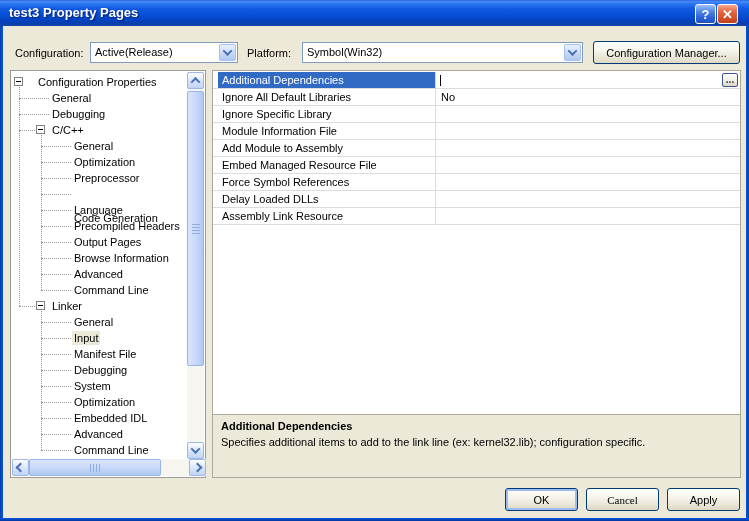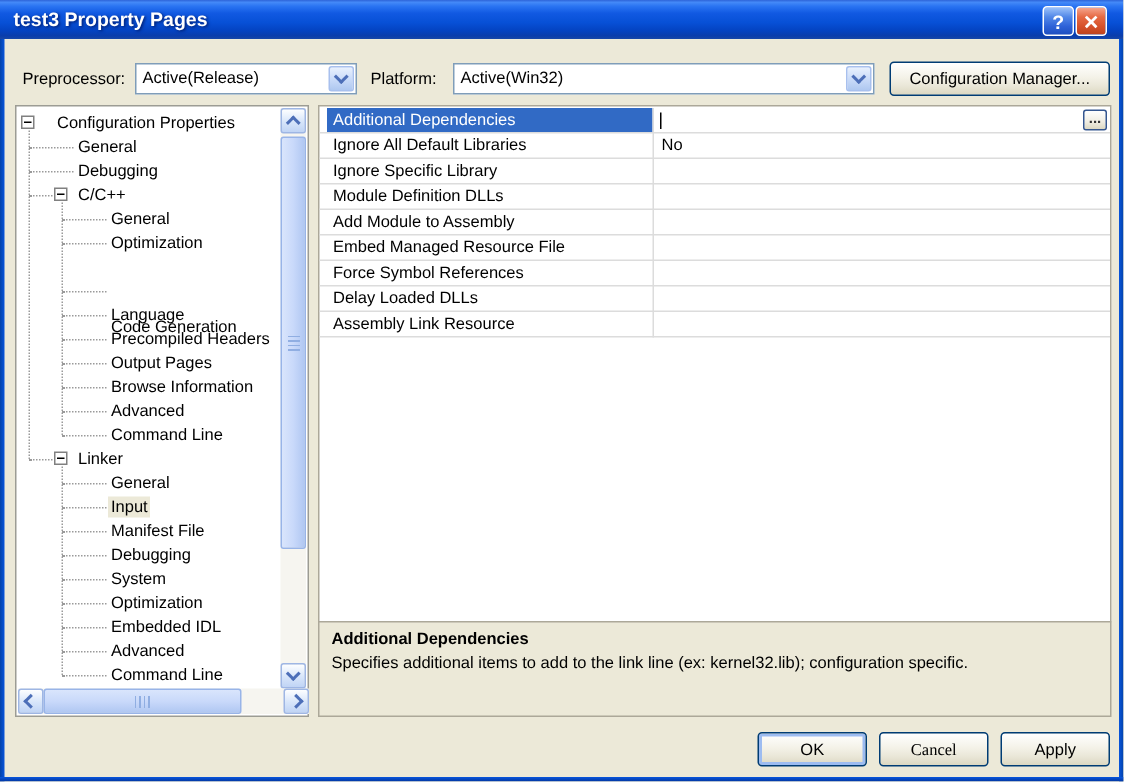--- a/index.html
+++ b/index.html
@@ -87,30 +87,30 @@
         <span>?</span>
       </div>
     <div class="cap-btn close-btn">
         <span>✕</span>
       </div>
   </div>
   <div class="b-left"></div>
   <div class="b-right"></div>
   <div class="b-bottom"></div>
 
-  <div class="lbl" style="left:15px;top:47px;">Preprocessor:</div>
+  <div class="lbl" style="left:15px;top:47px;">Configuration:</div>
   <div class="combo" style="left:90px;top:42px;width:148px;">
     <span class="val">Active(Release)</span>
     <span class="drop">
         <i class="chev down"></i>
       </span>
   </div>
   <div class="lbl" style="left:247px;top:47px;">Platform:</div>
   <div class="combo" style="left:302px;top:42px;width:281px;">
-    <span class="val">Active(Win32)</span>
+    <span class="val">Symbol(Win32)</span>
     <span class="drop">
         <i class="chev down"></i>
       </span>
   </div>
   <div class="xp-btn" style="left:593px;top:41px;width:147px;height:23px;">Configuration Manager...</div>
 
   <div class="tree-panel">
     <div class="tree-content" id="tree-content">
       <div class="vdot" style="left:8px;top:12px;height:223px;"></div>
       <div class="vdot" style="left:30px;top:64px;height:155px;"></div>
@@ -133,20 +133,24 @@
           <span class="tree-label" style="left: 39px;">C/C++</span>
         </div>
         <div class="tree-row" style="top: 67px;">
           <span class="tree-stub" style="left: 30px; width: 30px;"></span>
           <span class="tree-label" style="left: 61px;">General</span>
         </div>
         <div class="tree-row" style="top: 83px;">
           <span class="tree-stub" style="left: 30px; width: 30px;"></span>
           <span class="tree-label" style="left: 61px;">Optimization</span>
         </div>
+        <div class="tree-row" style="top: 99px;">
+          <span class="tree-stub" style="left: 30px; width: 30px;"></span>
+          <span class="tree-label" style="left: 61px;">Preprocessor</span>
+        </div>
         <div class="tree-row" style="top: 115px;">
           <span class="tree-stub" style="left: 30px; width: 30px;"></span>
           <span class="tree-label" style="left: 61px; margin-top: 24px;">Code Generation</span>
         </div>
         <div class="tree-row" style="top: 131px;">
           <span class="tree-stub" style="left: 30px; width: 30px;"></span>
           <span class="tree-label" style="left: 61px;">Language</span>
         </div>
         <div class="tree-row" style="top: 147px;">
           <span class="tree-stub" style="left: 30px; width: 30px;"></span>
@@ -249,21 +253,21 @@
       </div>
       <div class="pg-row" style="top: 86px;">
         <div class="pg-name">Embed Managed Resource File</div>
         <div class="pg-value"></div>
       </div>
       <div class="pg-row" style="top: 69px;">
         <div class="pg-name">Add Module to Assembly</div>
         <div class="pg-value"></div>
       </div>
       <div class="pg-row" style="top: 52px;">
-        <div class="pg-name">Module Definition DLLs</div>
+        <div class="pg-name">Module Information File</div>
         <div class="pg-value"></div>
       </div>
       <div class="pg-row" style="top: 35px;">
         <div class="pg-name">Ignore Specific Library</div>
         <div class="pg-value"></div>
       </div>
       <div class="pg-row" style="top: 18px;">
         <div class="pg-name">Ignore All Default Libraries</div>
         <div class="pg-value">No</div>
       </div>

